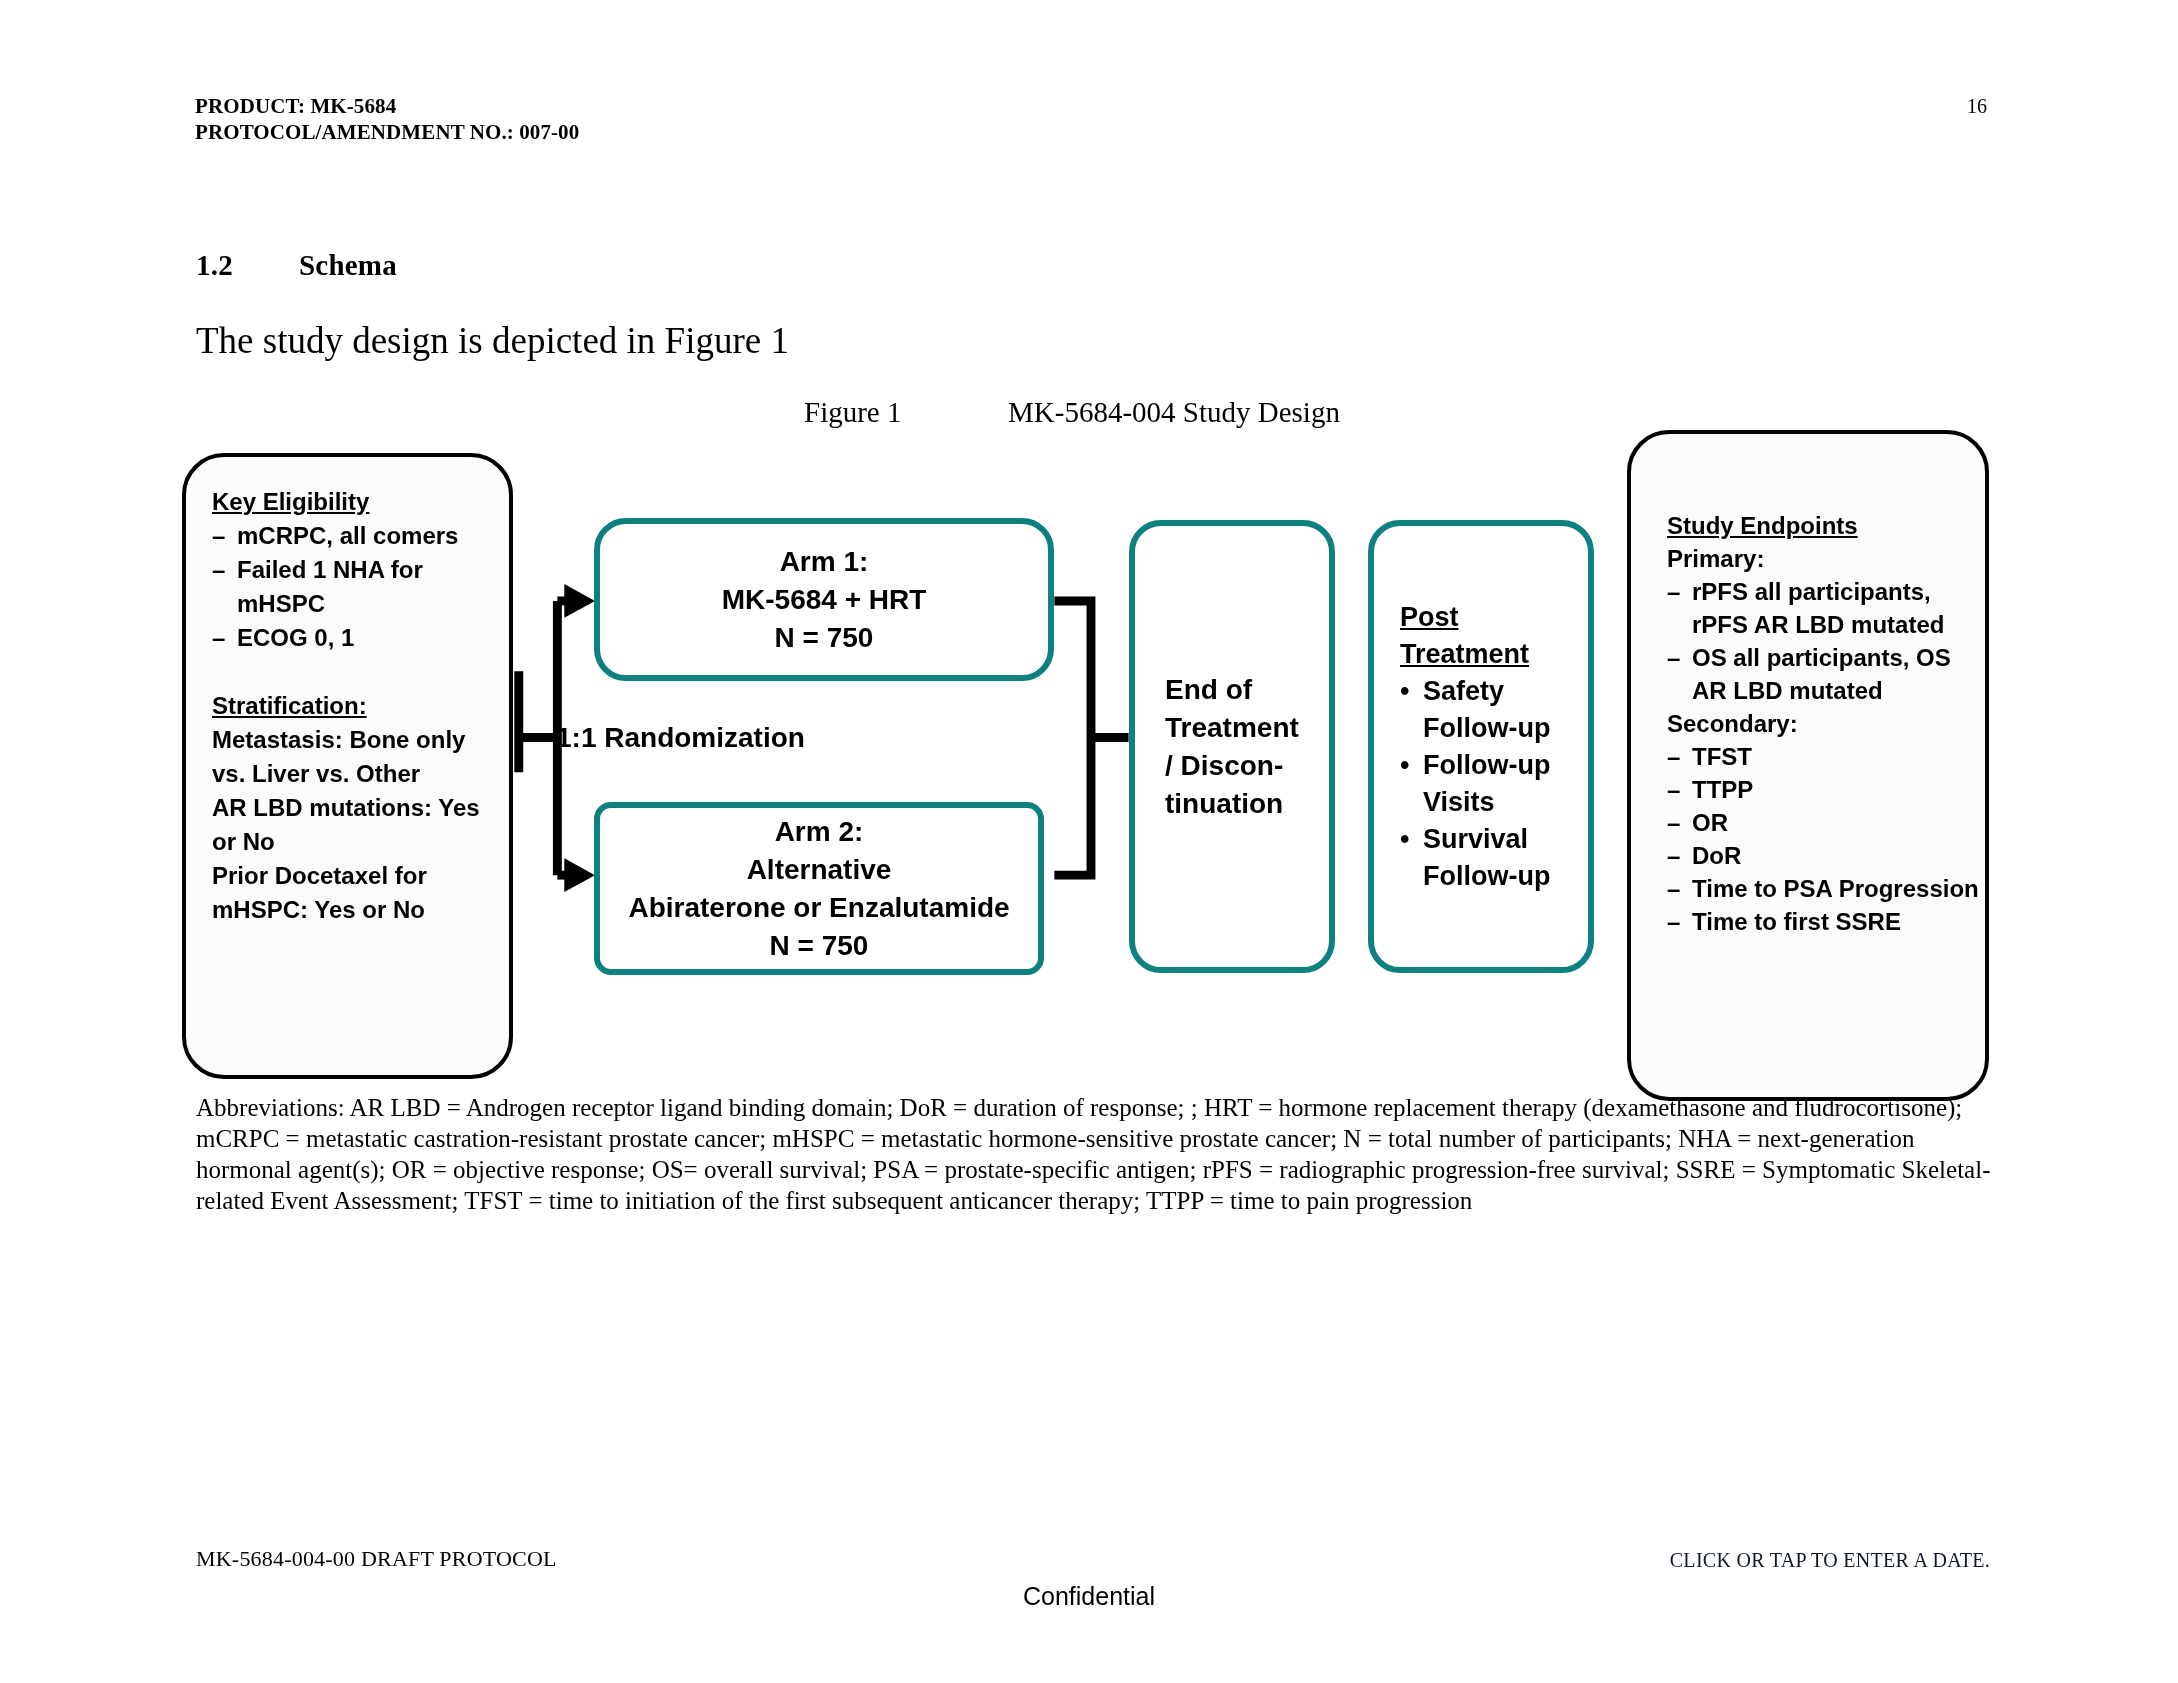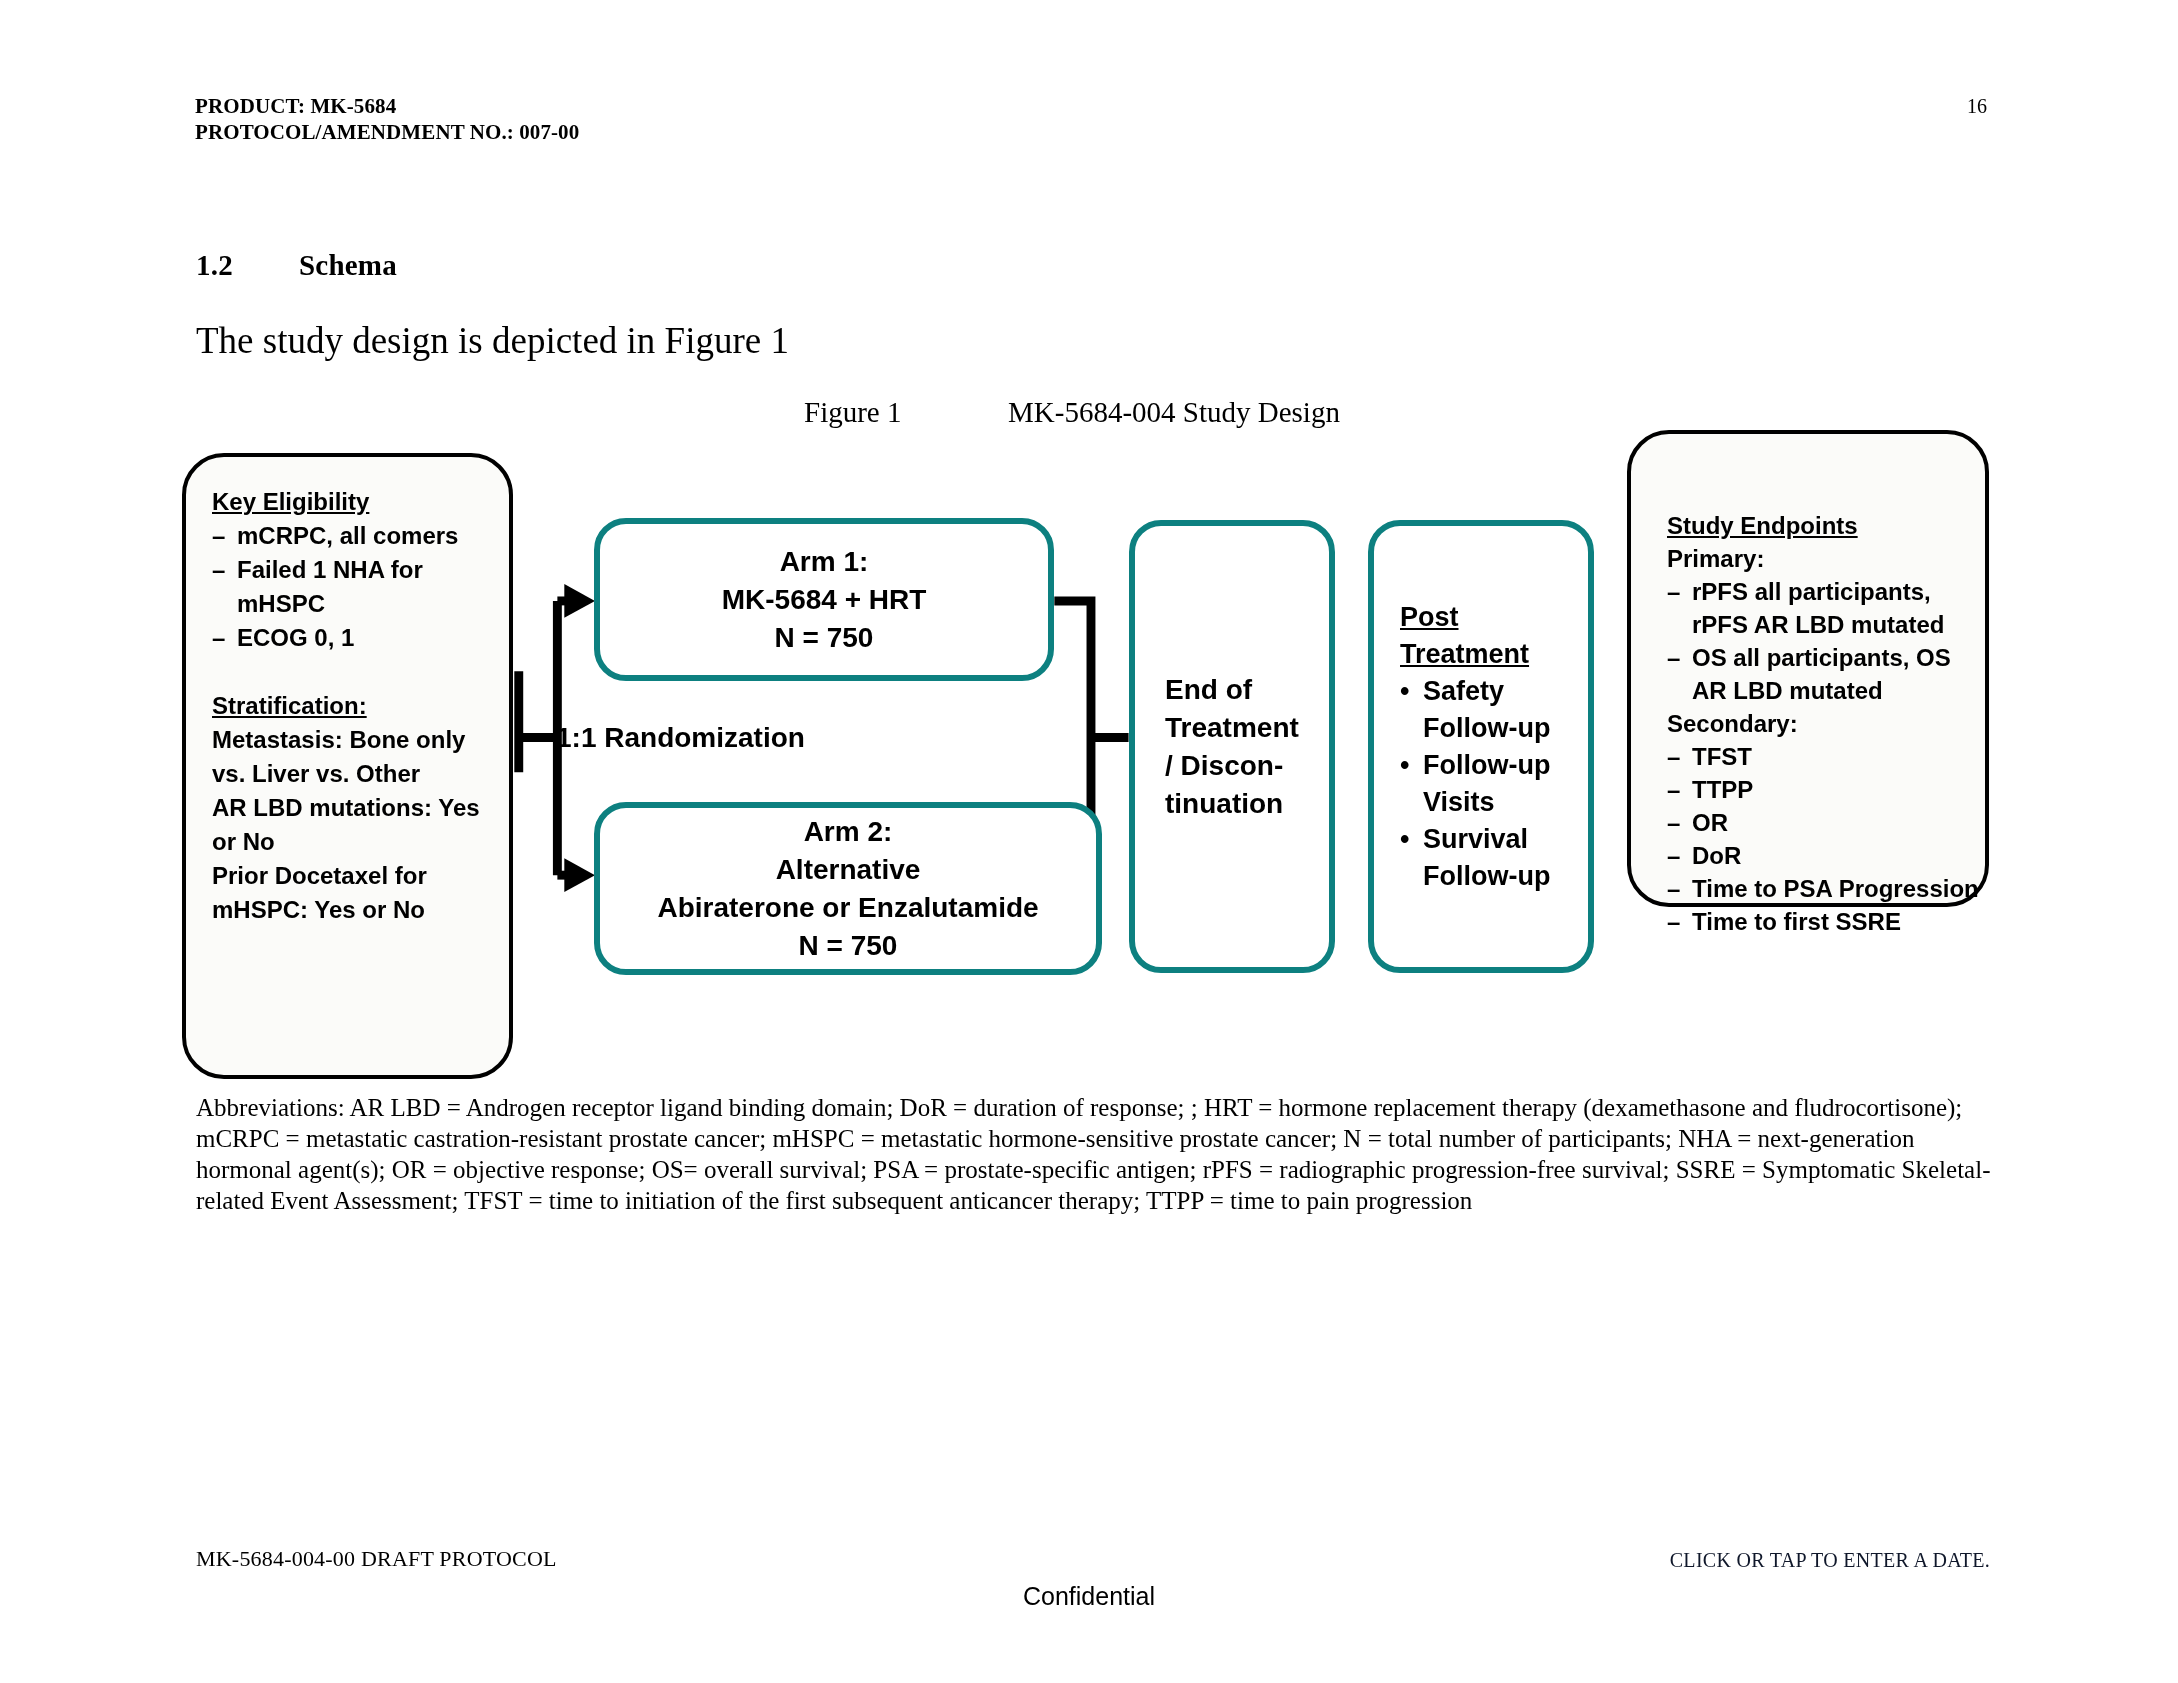--- a/index.html
+++ b/index.html
@@ -107,21 +107,21 @@
   .dash-item {
     display: flex;
     gap: 11px;
   }
   .dash-item .dash { width: 14px; flex: none; }
   .dash-item .txt { flex: 1; }
   .gap { height: 34px; }
 
   
   #arm1-box { left: 594px; top: 518px; width: 460px; height: 163px; }
-  #arm2-box { left: 594px; top: 802px; width: 508px; height: 173px; }
+  #arm2-box { left: 594px; top: 802px; width: 450px; height: 173px; border-radius: 17px; }
   .arm-inner {
     position: absolute;
     left: 0; right: 0; top: 50%;
     transform: translateY(-50%);
     text-align: center;
     font-family: "Liberation Sans", sans-serif;
     font-weight: bold;
     font-size: 28px;
     line-height: 38px;
   }
@@ -146,21 +146,21 @@
     transform: translateY(-50%);
     font-family: "Liberation Sans", sans-serif;
     font-weight: bold;
     font-size: 27px;
     line-height: 37px;
   }
   .bullet-item { display: flex; gap: 10px; }
   .bullet-item .bul { width: 13px; flex: none; }
 
   
-  #endpoints-box { left: 1627px; top: 430px; width: 362px; height: 477px; }
+  #endpoints-box { left: 1627px; top: 430px; width: 362px; height: 671px; }
   .endp-inner {
     position: absolute;
     left: 36px; top: 75px; right: 6px;
     font-family: "Liberation Sans", sans-serif;
     font-weight: bold;
     font-size: 24px;
     line-height: 33px;
   }
 
   

